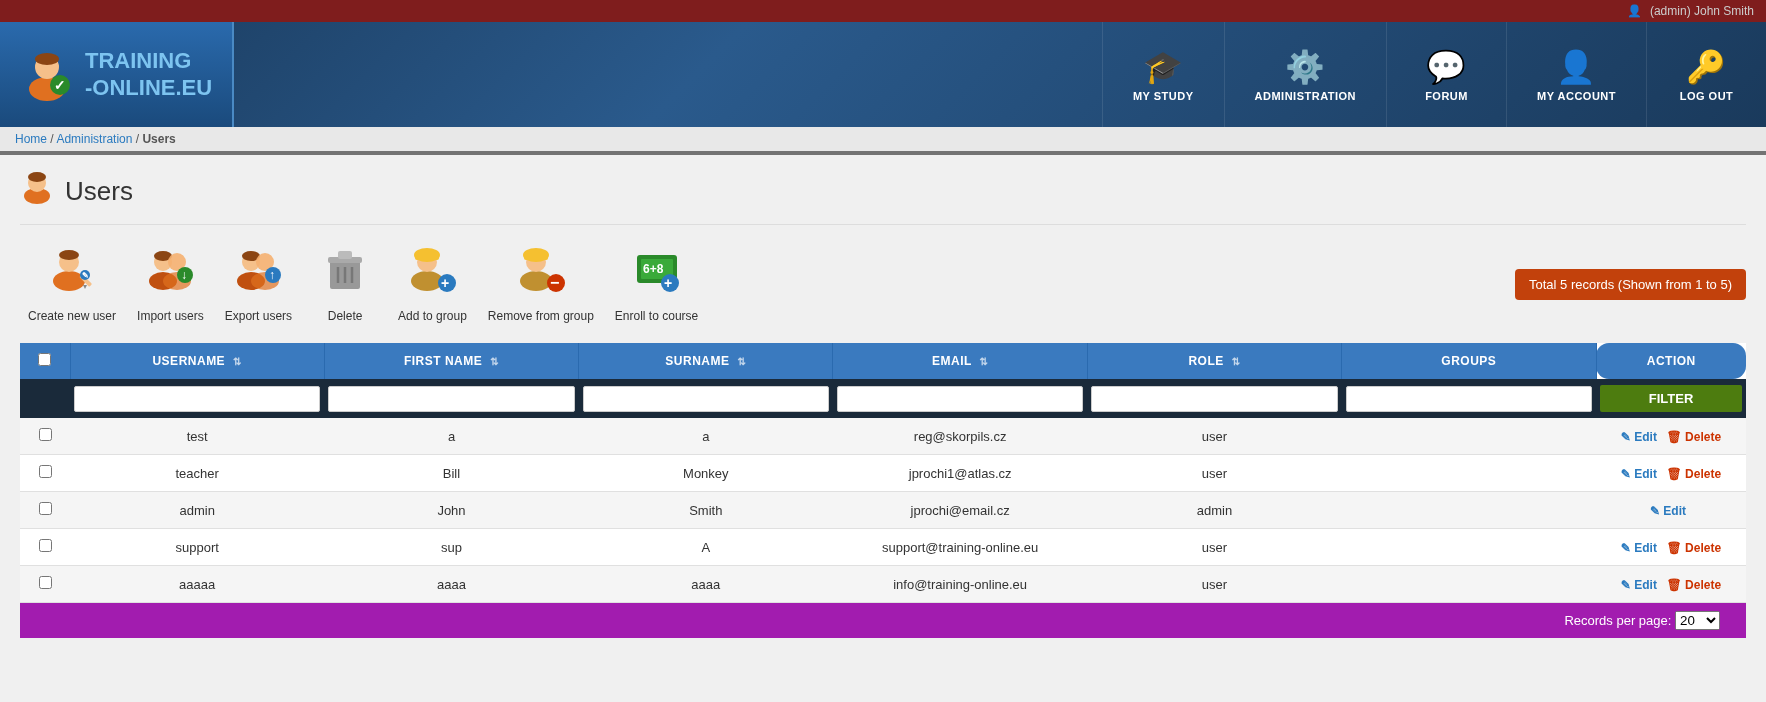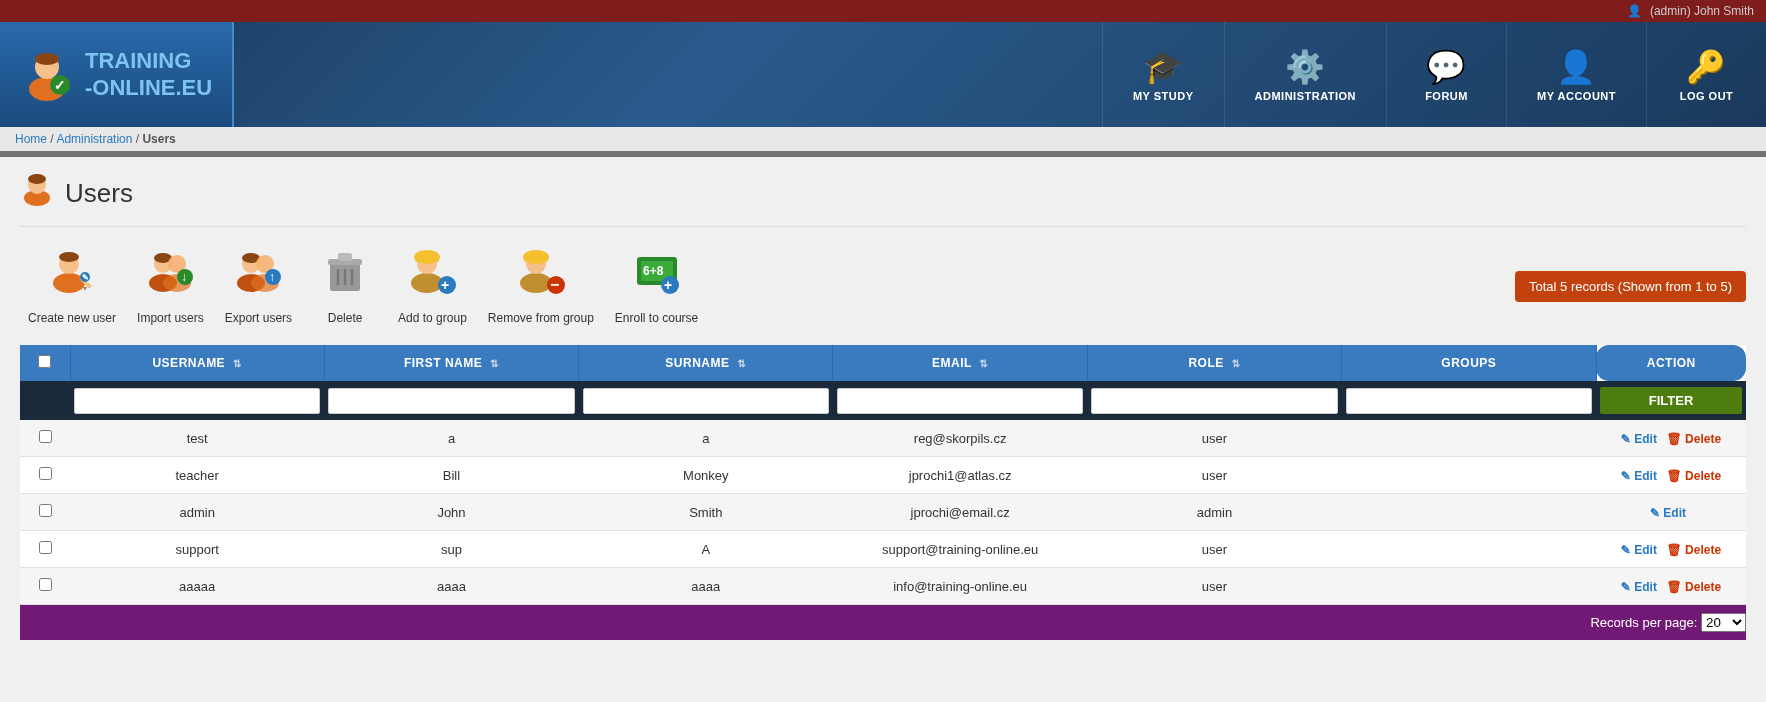--- a/index.html
+++ b/index.html
@@ -64,21 +64,21 @@
     }
     .nav-item .nav-icon { font-size: 32px; margin-bottom: 4px; }
     .nav-item .nav-label { font-size: 11px; font-weight: bold; letter-spacing: 0.5px; text-transform: uppercase; }
 
     
     .breadcrumb {
       background: #e8e8e8;
       padding: 5px 15px;
       font-size: 12px;
       color: #555;
-      border-bottom: 6px solid #737373;
+      border-bottom: 4px solid #737373;
     }
     .breadcrumb a { color: #2a7abf; text-decoration: none; }
 
     
     .page-content {
       padding: 15px 20px;
     }
 
     .page-title-row {
       display: flex;
@@ -185,22 +185,22 @@
     .edit-link, .delete-link {
       text-decoration: none;
       font-size: 12px;
       font-weight: bold;
     }
     .edit-link { color: #2a7abf; margin-right: 6px; }
     .delete-link { color: #cc3300; }
 
     
     .table-footer {
-      background: #701a75;
-      padding: 8px 0;
+      background: #a21caf;
+      padding: 8px 26px;
       text-align: right;
       color: white;
       font-size: 13px;
     }
   </style>
 </head>
 <body>
 
 <div class="top-bar">
   <span class="user-icon">👤</span>

